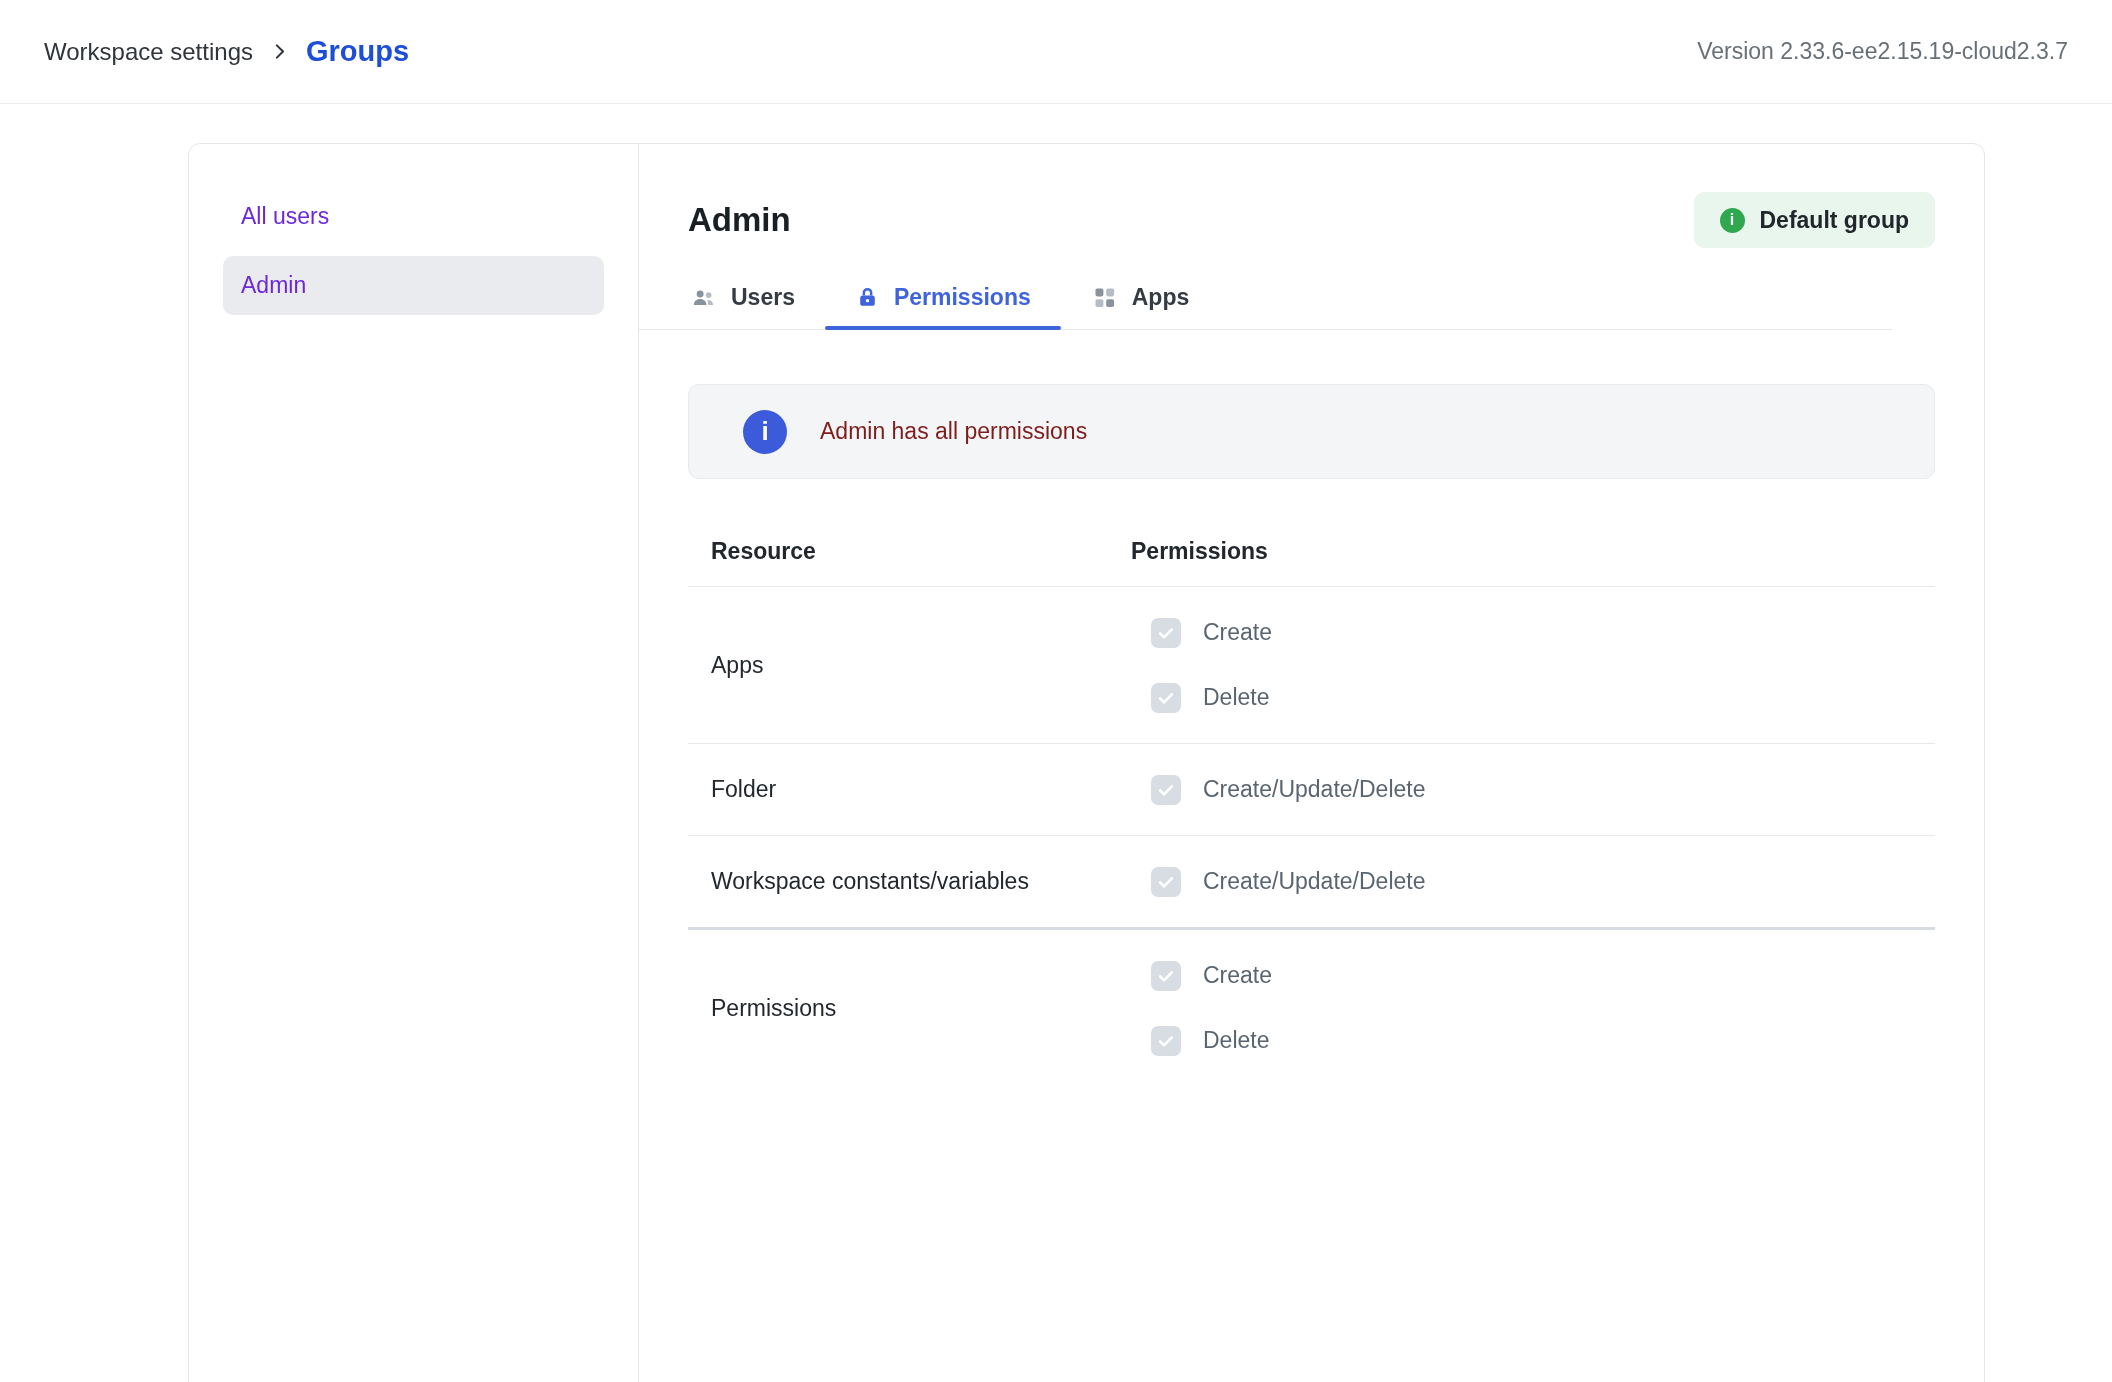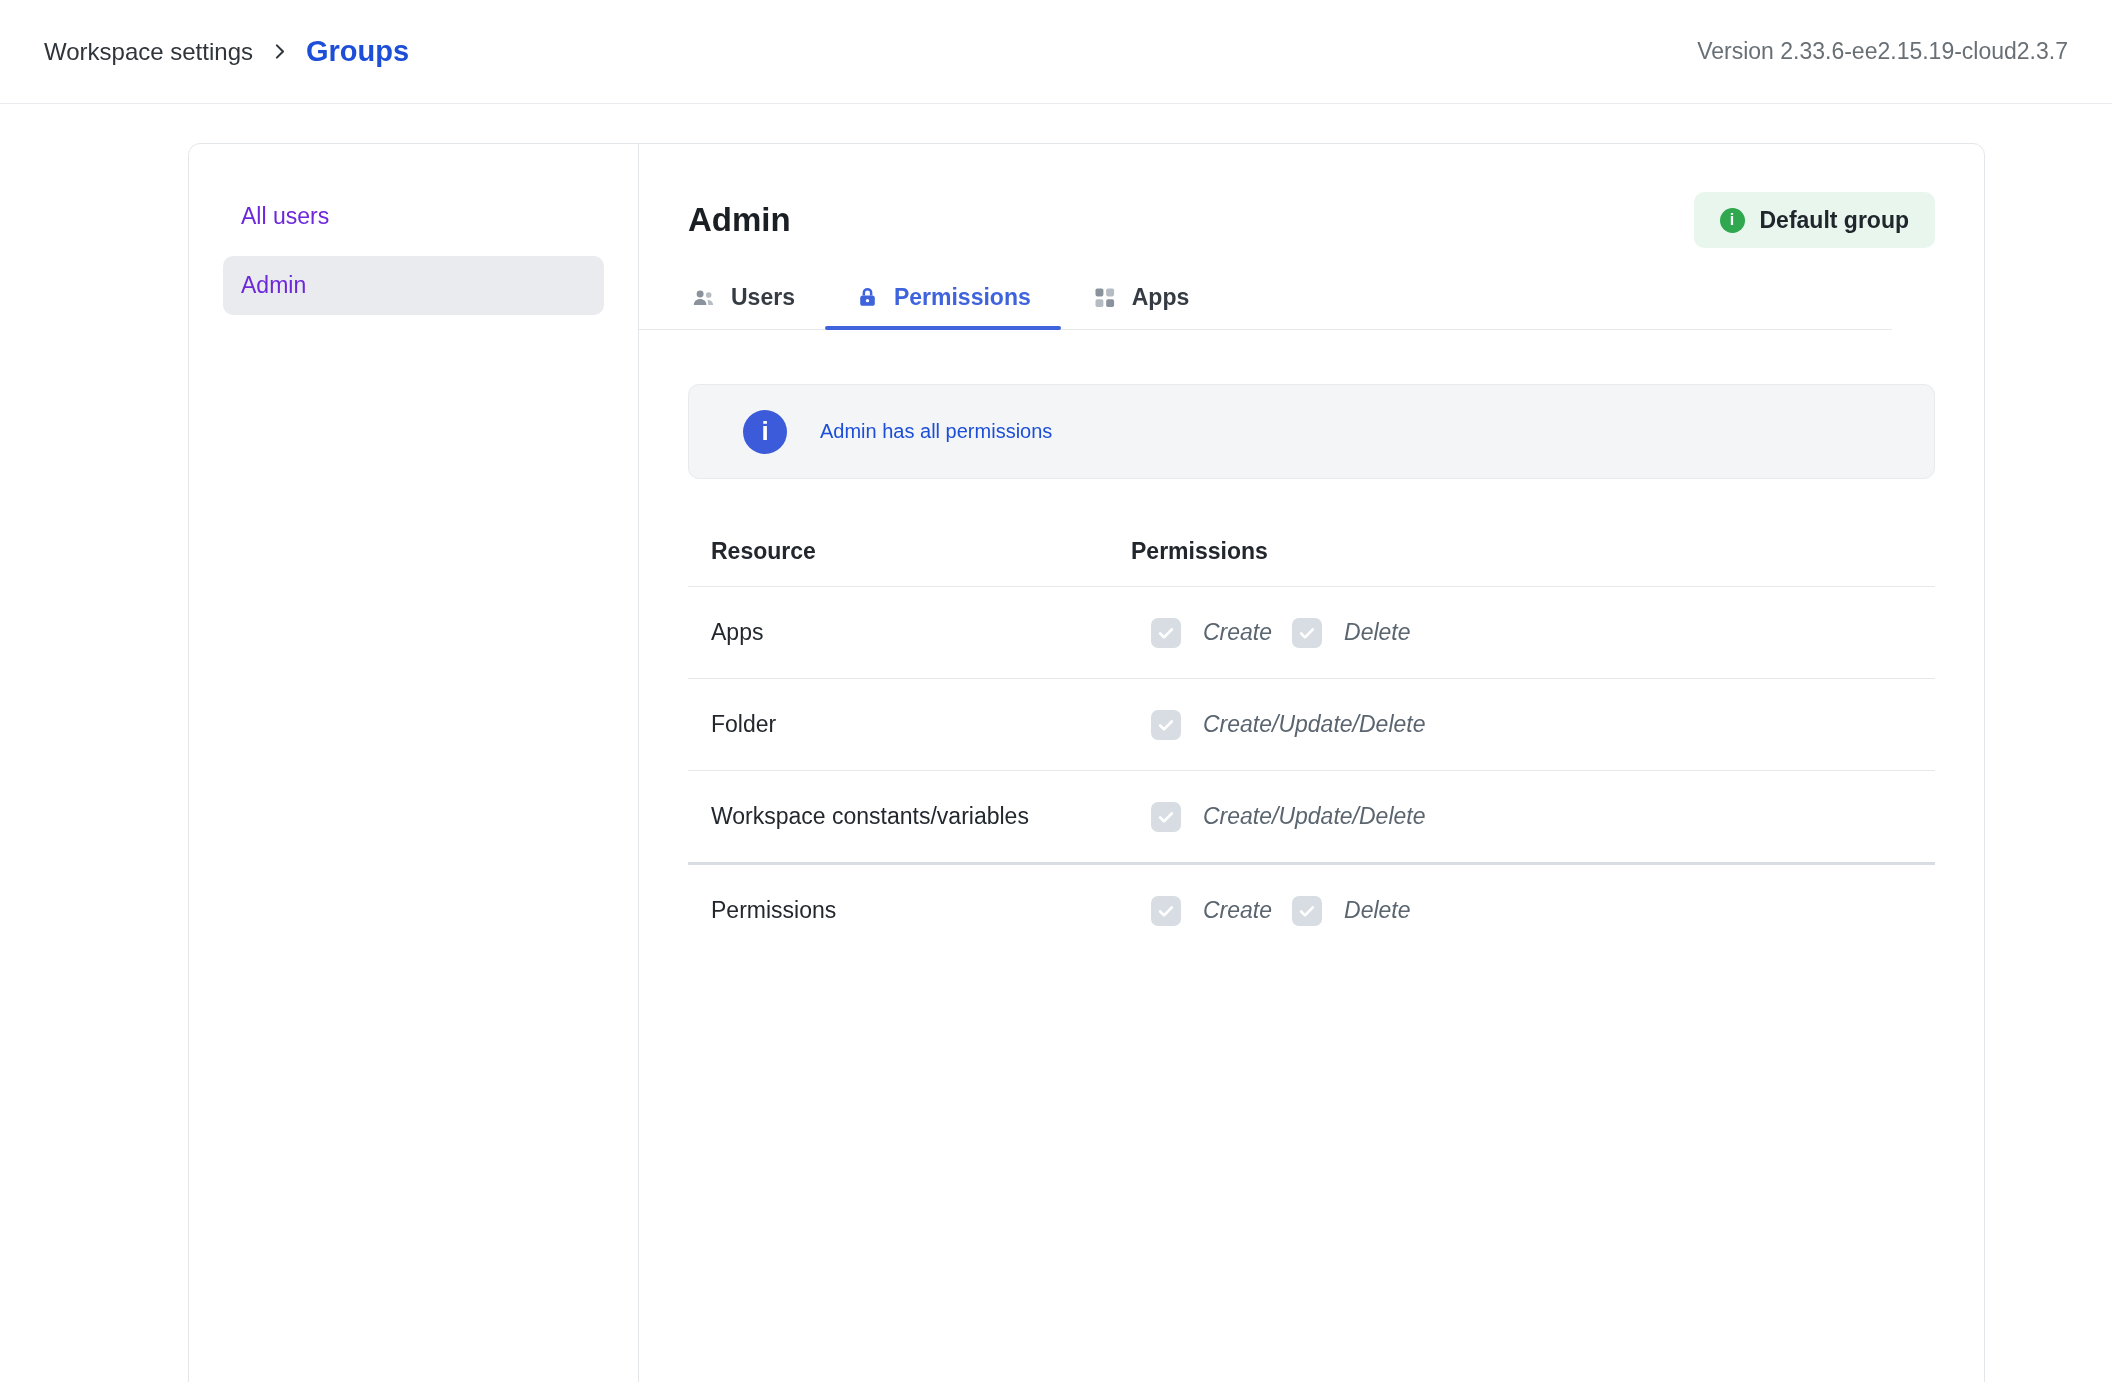--- a/index.html
+++ b/index.html
@@ -56,32 +56,32 @@
   .tab.active::after { content: ""; position: absolute; left: 0; right: 0; bottom: -1px;
                        height: 4px; background: #3e63dd; border-radius: 2px; }
   .tab-icon { display: flex; align-items: center; }
 
   
   .banner { margin-top: 54px; height: 95px; background: #f4f5f6; border: 1px solid #e8eaed;
             border-radius: 11px; display: flex; align-items: center; padding: 0 54px; gap: 33px; }
   .banner-icon { width: 44px; height: 44px; border-radius: 50%; background: #3b5bdb; color: #fff;
                  font-size: 26px; font-weight: 700; display: flex; align-items: center;
                  justify-content: center; flex: none; }
-  .banner-text { font-size: 20px; color: #1d4ed8; }
+  .banner-text { font-size: 23px; color: #7f1d1d; }
 
   
   .ptable { margin-top: 38px; }
   .thead { display: flex; height: 70px; align-items: center; padding-left: 23px;
            border-bottom: 1px solid #e6e9ec; font-size: 23px; font-weight: 600; color: #22272d; }
   .th-resource { width: 420px; }
   .trow { display: flex; align-items: center; padding-left: 23px; border-bottom: 1px solid #e6e9ec; }
   .trow.divider-thick { border-bottom: 3px solid #d9dce1; }
   .trow.divider-none { border-bottom: none; }
   .cell-resource { width: 420px; font-size: 23px; color: #23282e; }
-  .cell-perms { display: flex; flex-direction: row; justify-content: center; padding: 13px 0; font-style: italic; }
+  .cell-perms { display: flex; flex-direction: column; justify-content: center; padding: 13px 0; }
   .perm { display: flex; align-items: center; height: 65px; margin-left: 20px; }
   .checkbox { width: 30px; height: 30px; border-radius: 7px; background: #d8dde3; display: flex;
               align-items: center; justify-content: center; flex: none; }
   .checkbox svg { width: 20px; height: 20px; }
   .perm-label { margin-left: 22px; font-size: 23px; color: #5a6570; }
 </style>
 </head>
 <body>
 
 <div class="page">

